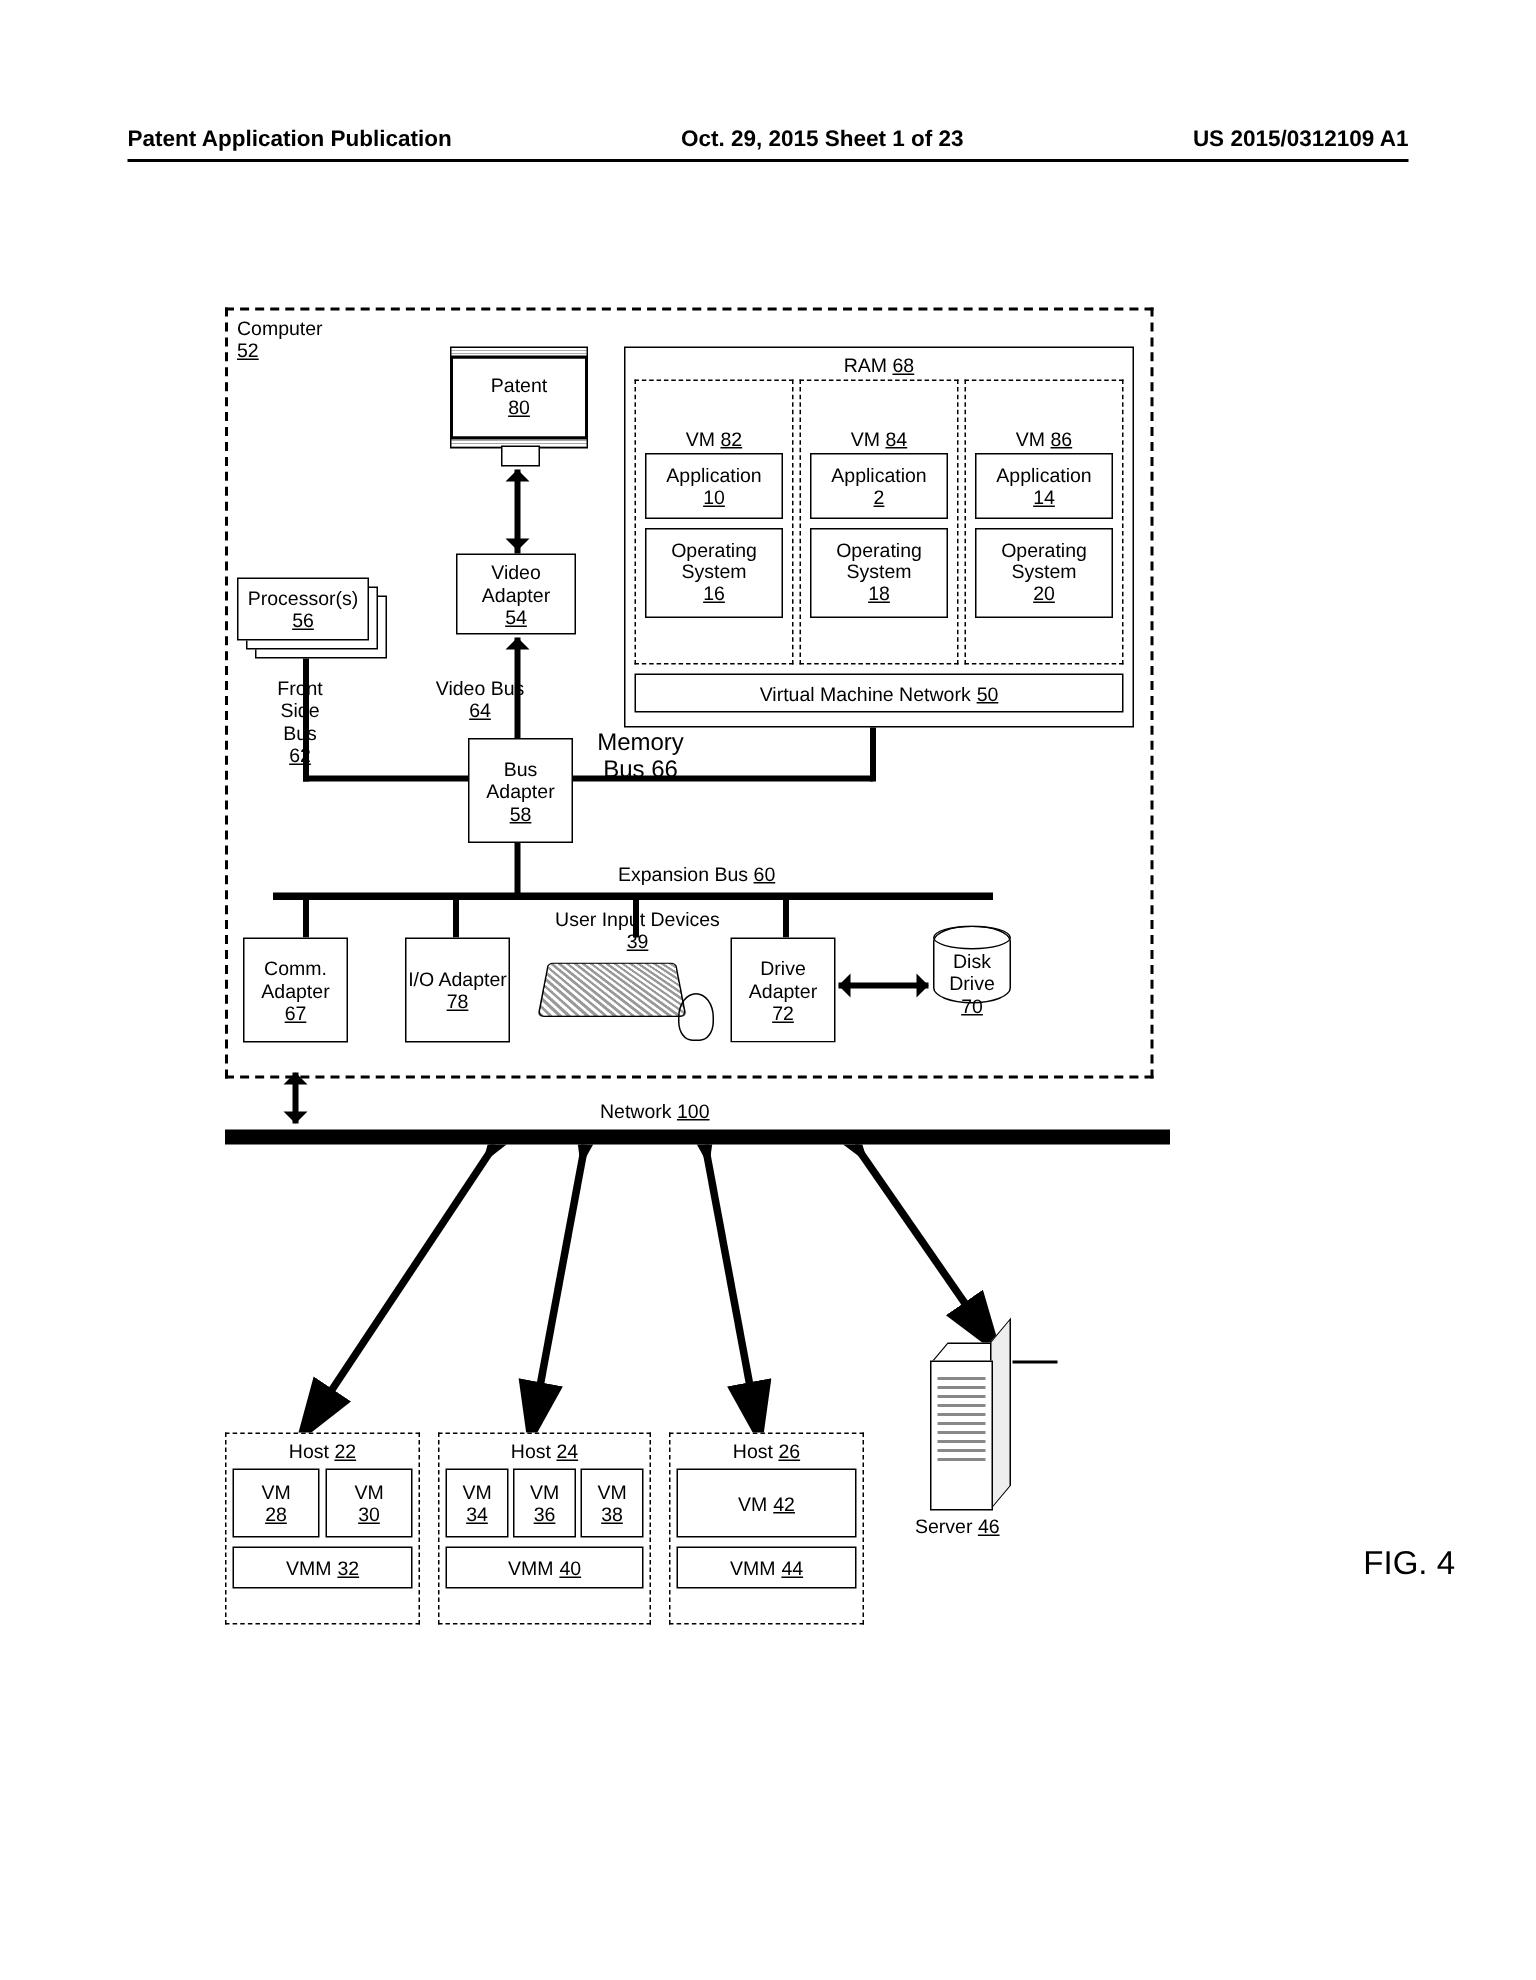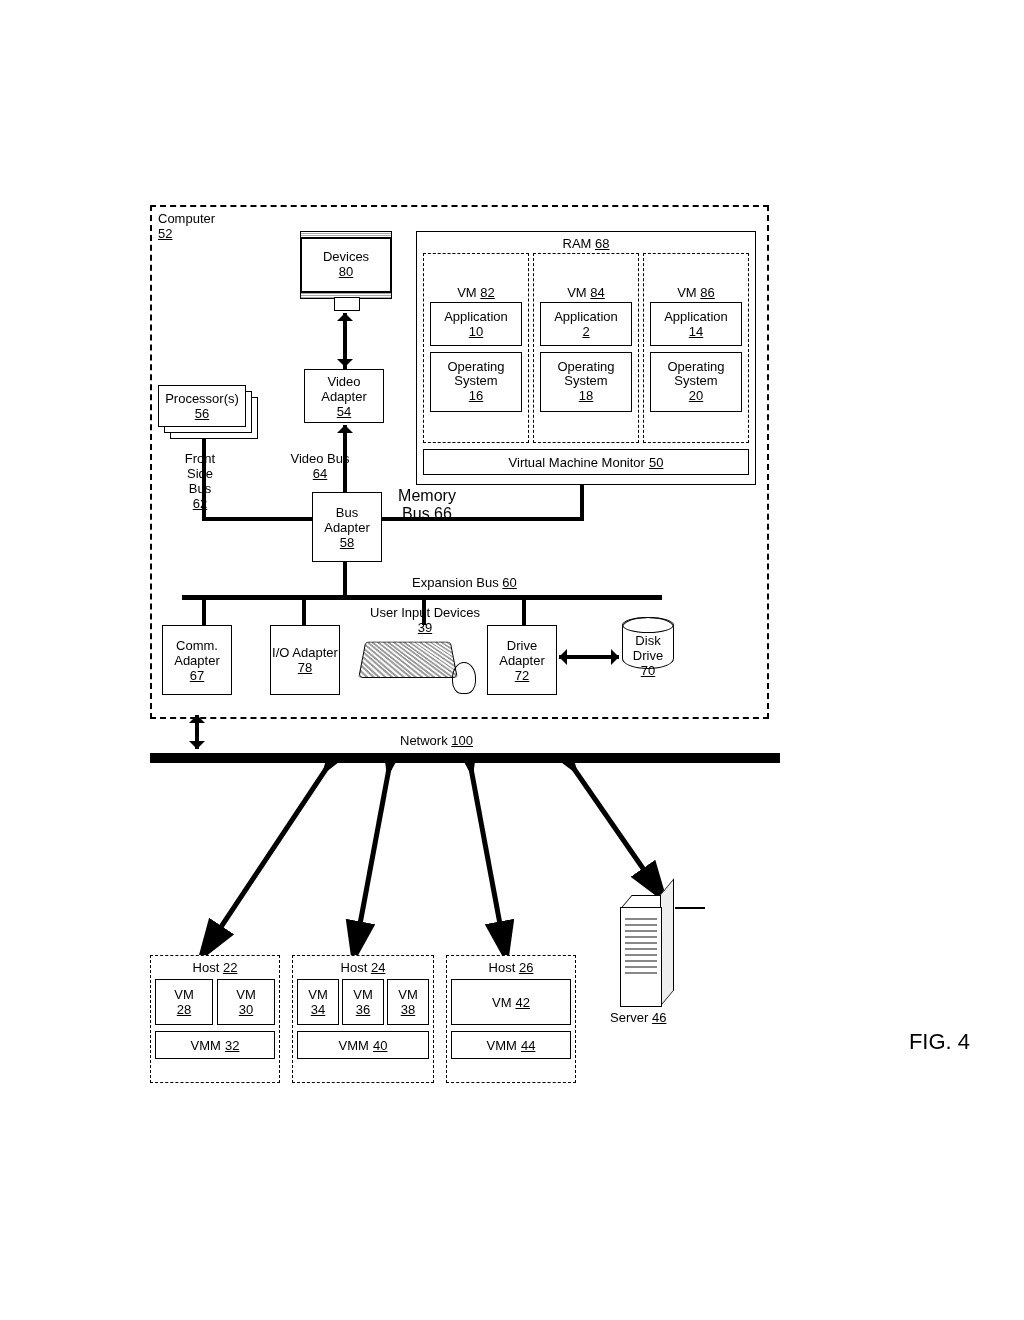--- a/index.html
+++ b/index.html
@@ -94,36 +94,42 @@
   .server3d .front{position:absolute;left:0;top:12px;width:40px;height:98px;border:1.5px solid #000;background:#fff;}
   .server3d .front .slots{margin:6px 4px;height:60px;background:repeating-linear-gradient(0deg,#888 0 2px,transparent 2px 6px);}
   .server3d .top{position:absolute;left:0;top:0;width:40px;height:12px;border:1.5px solid #000;transform:skewX(-40deg);transform-origin:bottom left;background:#fff;}
   .server3d .side{position:absolute;left:40px;top:0;width:12px;height:110px;border:1.5px solid #000;transform:skewY(-50deg);transform-origin:top left;background:#eee;}
 </style>
 </head>
 <body>
 
 <div class="page">
 
+  <div class="header">
+    <span>Patent Application Publication</span>
+    <span>Oct. 29, 2015  Sheet 1 of 23</span>
+    <span>US 2015/0312109 A1</span>
+    <div class="rule"></div>
+  </div>
 
   <div class="stage">
 
     <div class="computer-box">
       <div style="position:absolute;top:4px;left:6px;font-size:13px">
         <span>Computer</span><br>
         <span class="u">52</span>
       </div>
 
       <div style="position:absolute;top:24px;left:148px;width:92px;height:80px">
         <div class="thinhatch" style="position:absolute;top:0;left:0;right:0;height:6px;border:1.5px solid #000"></div>
         <div style="position:absolute;top:6px;left:0;right:0;bottom:18px;border:2px solid #000"></div>
         <div class="thinhatch" style="position:absolute;bottom:12px;left:0;right:0;height:6px;border:1.5px solid #000"></div>
         <div style="position:absolute;bottom:0;left:34px;width:24px;height:12px;border:1.5px solid #000;background:#fff"></div>
         <div style="position:absolute;top:18px;left:0;right:0;text-align:center;font-size:13px">
-          <span>Devices</span><br>
+          <span>Patent</span><br>
           <span class="u">80</span>
         </div>
       </div>
 
       <div class="block" style="top:24px;left:264px;width:340px;height:254px;align-items:stretch;justify-content:flex-start;padding:4px 6px">
         <div style="text-align:center">
           <span>RAM</span>
           <span class="u">68</span>
         </div>
         <div style="display:flex;gap:4px;margin-top:2px">
@@ -155,21 +161,21 @@
                 <span>Application</span>
                 <span class="u">14</span>
               </div>
             <div class="block" style="position:relative;width:92%;height:60px;margin-top:6px">
                 <span style="line-height:1.1">Operating System</span>
                 <span class="u">20</span>
               </div>
           </div>
         </div>
         <div class="block" style="position:relative;width:100%;height:26px;margin-top:6px;flex-direction:row;gap:4px">
-          <span>Virtual Machine Monitor</span>
+          <span>Virtual Machine Network</span>
           <span class="u">50</span>
         </div>
       </div>
 
       <div class="block" style="top:162px;left:152px;width:80px;height:54px">
         <span>Video Adapter</span>
         <span class="u">54</span>
       </div>
 
       <div class="vline" style="top:106px;left:191px;height:56px"></div>

